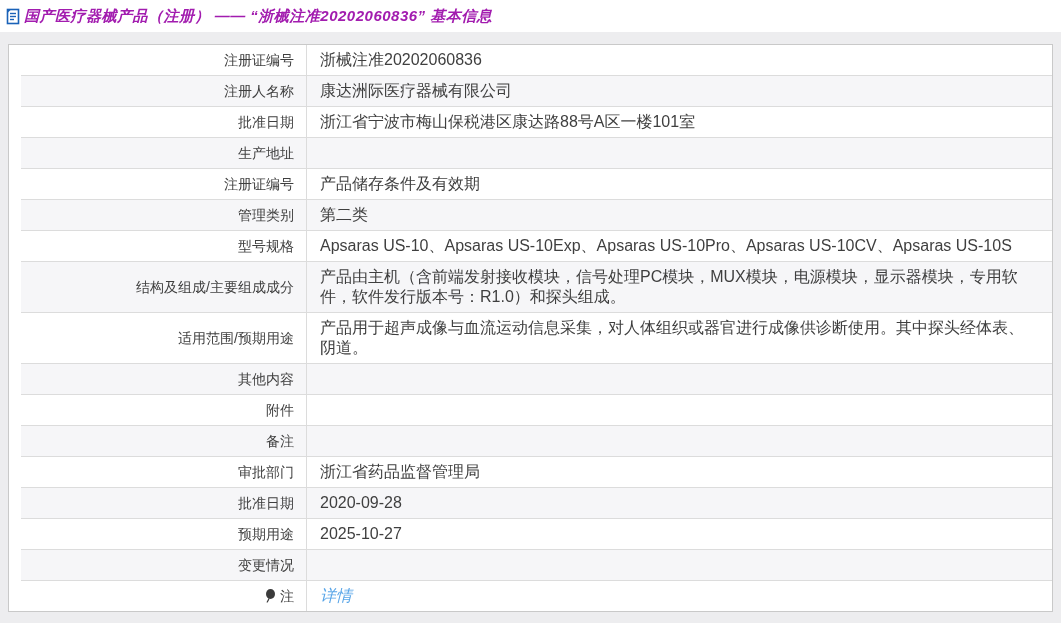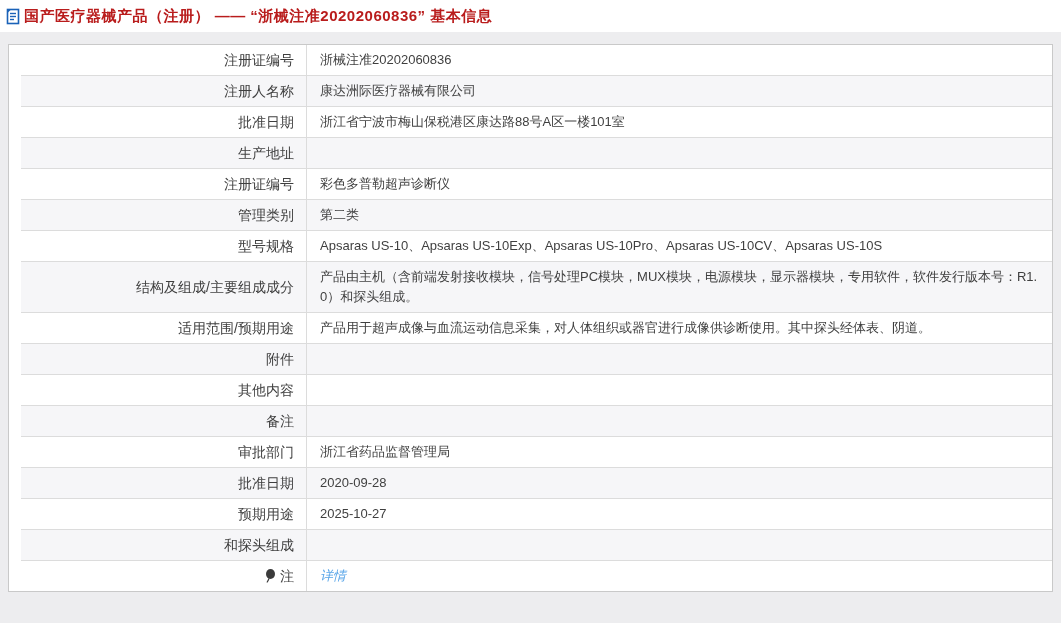--- a/index.html
+++ b/index.html
@@ -23,25 +23,26 @@
     padding-left: 5px;
   }
   .header .doc-icon {
     display: inline-flex;
     width: 16px;
     height: 17px;
     margin-right: 3px;
     flex: 0 0 auto;
   }
   .header .title {
-    color: #b91c1c;
+    color: #a21caf;
     font-size: 15px;
     font-weight: bold;
     letter-spacing: 0.5px;
     white-space: nowrap;
+    font-style: italic;
   }
   
   .info-table {
     margin: 12px 8px 0 8px;
     border: 1px solid #c9c9c9;
     background: #ffffff;
   }
   .row {
     display: flex;
     align-items: stretch;
@@ -62,21 +63,21 @@
     line-height: 20px;
     display: flex;
     justify-content: flex-end;
     align-items: center;
     gap: 2px;
   }
   .value-cell {
     flex: 1 1 auto;
     padding: 5px 14px 5px 13px;
     color: #3f3f3f;
-    font-size: 13px;
+    font-size: 16px;
     line-height: 20px;
     display: flex;
     align-items: center;
   }
   .value-cell .val { word-break: break-all; }
   a.detail-link {
     color: #58a5e8;
     text-decoration: none;
     cursor: pointer;
     font-style: italic;
@@ -130,21 +131,21 @@
         </div>
     </div>
 
     <div class="row">
       <div class="label-cell">生产地址</div>
     </div>
 
     <div class="row">
       <div class="label-cell">注册证编号</div>
       <div class="value-cell">
-          <span class="val">彩色多普勒超声诊断仪</span>
+          <span class="val">产品储存条件及有效期</span>
         </div>
     </div>
 
     <div class="row">
       <div class="label-cell">管理类别</div>
       <div class="value-cell">
           <span class="val">第二类</span>
         </div>
     </div>
 
@@ -164,34 +165,34 @@
 
     <div class="row">
       <div class="label-cell">适用范围/预期用途</div>
       <div class="value-cell">
           <span class="val">产品用于超声成像与血流运动信息采集，对人体组织或器官进行成像供诊断使用。其中探头经体表、阴道。</span>
         </div>
     </div>
 
 
     <div class="row">
+      <div class="label-cell">其他内容</div>
+      <div class="value-cell">
+          <span class="val"></span>
+        </div>
+    </div>
+
+    <div class="row">
       <div class="label-cell">附件</div>
       <div class="value-cell">
           <span class="val"></span>
         </div>
     </div>
 
     <div class="row">
-      <div class="label-cell">其他内容</div>
-      <div class="value-cell">
-          <span class="val"></span>
-        </div>
-    </div>
-
-    <div class="row">
       <div class="label-cell">备注</div>
       <div class="value-cell">
           <span class="val"></span>
         </div>
     </div>
 
     <div class="row">
       <div class="label-cell">审批部门</div>
       <div class="value-cell">
           <span class="val">浙江省药品监督管理局</span>
@@ -206,21 +207,21 @@
     </div>
 
     <div class="row">
       <div class="label-cell">预期用途</div>
       <div class="value-cell">
           <span class="val">2025-10-27</span>
         </div>
     </div>
 
     <div class="row">
-      <div class="label-cell">和探头组成</div>
+      <div class="label-cell">变更情况</div>
       <div class="value-cell">
           <span class="val"></span>
         </div>
     </div>
 
     <div class="row">
       <div class="label-cell">
         <span class="note-icon">
           <svg viewBox="0 0 11 14" width="11" height="14">
             <ellipse cx="5.5" cy="5" rx="4.5" ry="5" fill="#3b3b3b"></ellipse>

